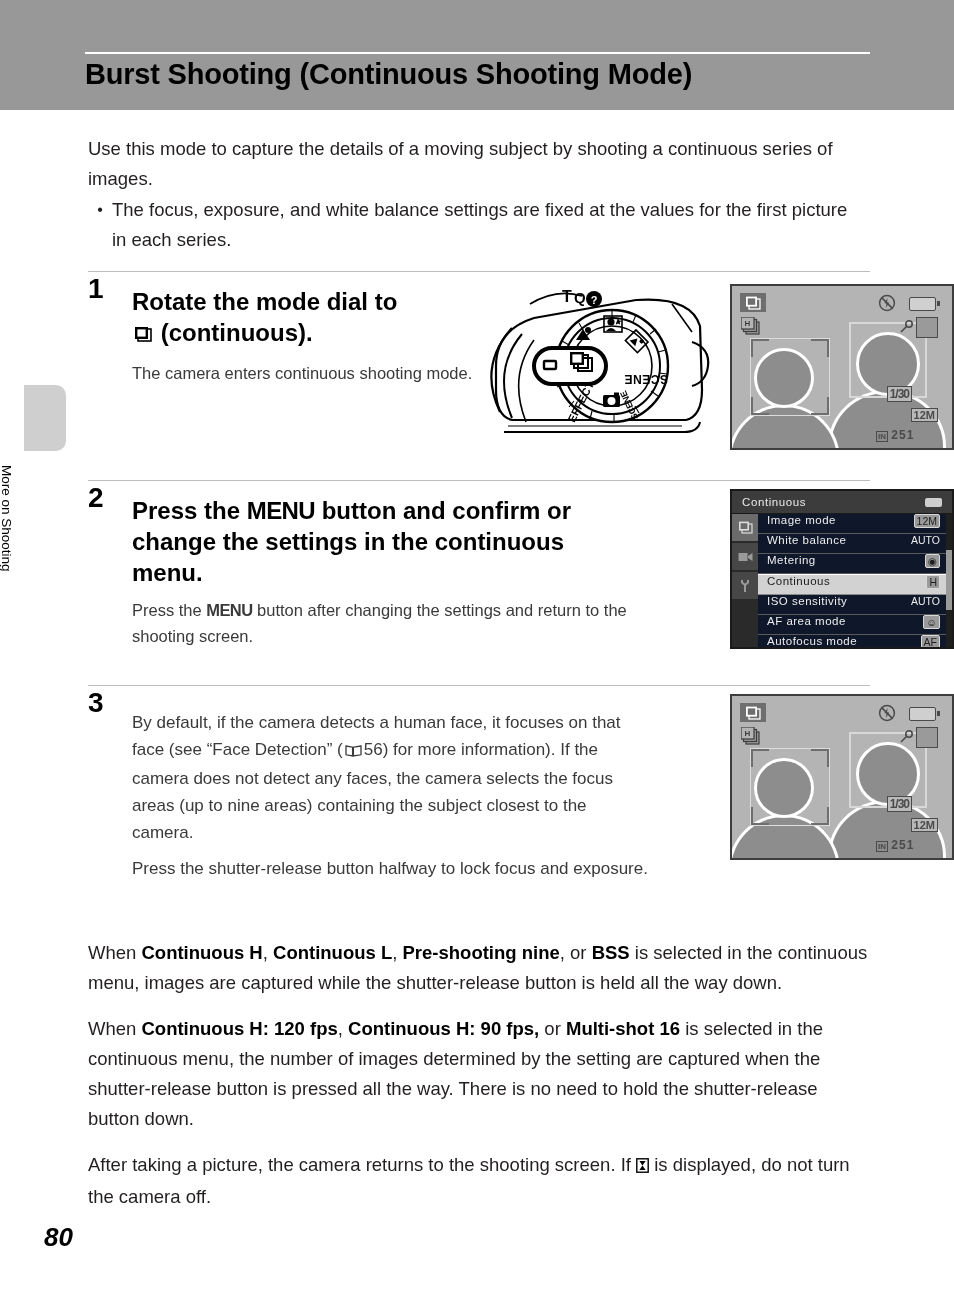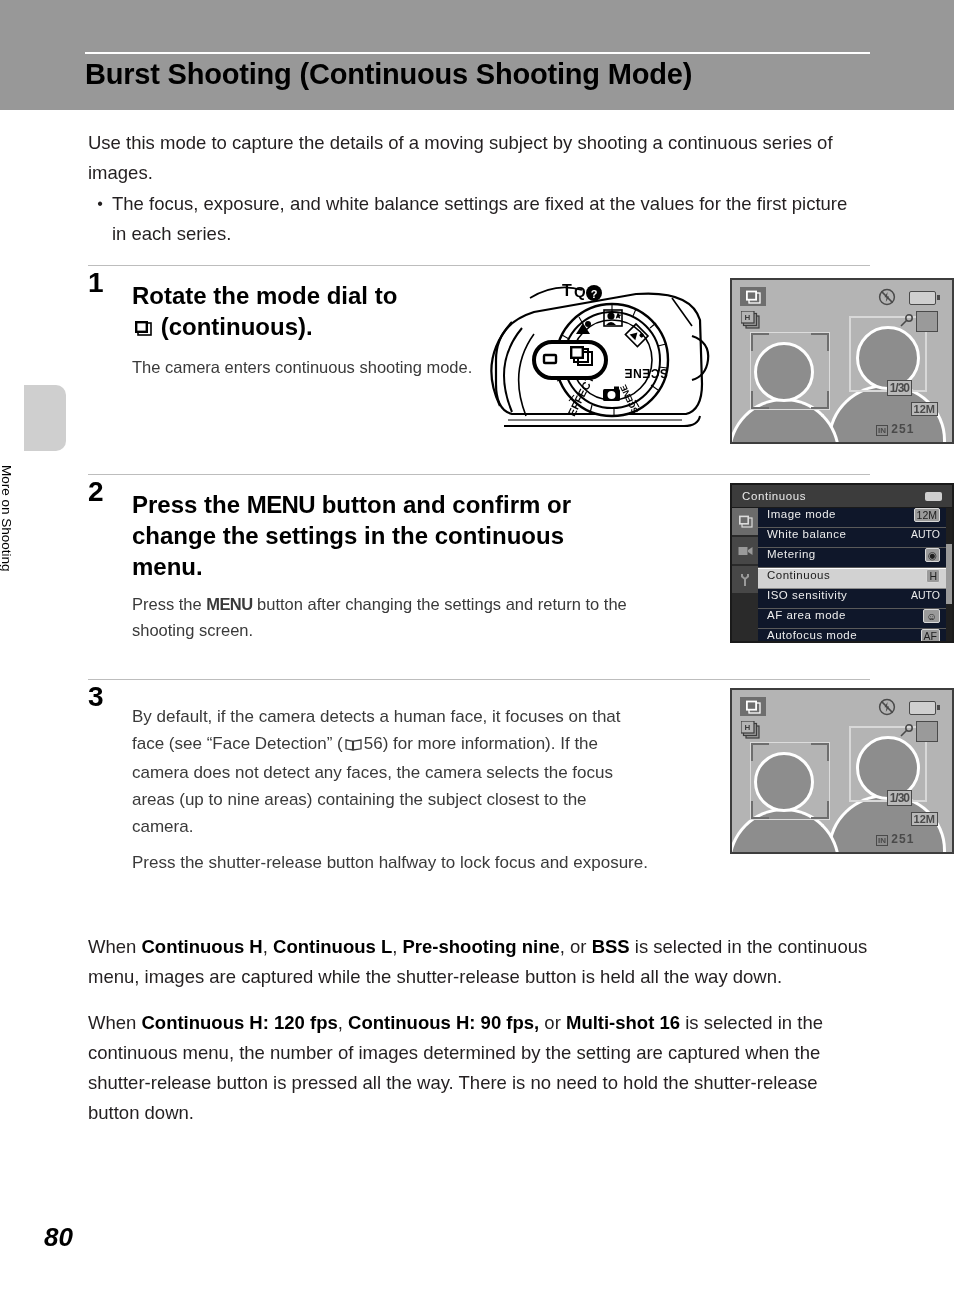--- a/index.html
+++ b/index.html
@@ -73,21 +73,21 @@
   
   .content {
     position: absolute;
     left: 88px; top: 120px;
     width: 782px;
   }
   .intro-p {
     font-size: 18.5px;
     line-height: 30px;
     color: #231f20;
-    margin: 8px 0 1px 0;
+    margin: 14px 0 1px 0;
     width: 782px;
   }
   .bullet-row {
     display: flex;
     font-size: 18.5px;
     line-height: 30px;
     color: #231f20;
     width: 770px;
   }
   .bullet-dot {
@@ -657,14 +657,22 @@
   </div>
 
   <div class="long-p" style="margin-top:56px;">
     <span>When </span><b>Continuous H</b><span>, </span><b>Continuous L</b><span>, </span><b>Pre-shooting nine</b><span>, or </span><b>BSS</b><span> is selected in the continuous menu, images are captured while the shutter-release button is held all the way down.</span>
   </div>
 
   <div class="long-p">
     <span>When </span><b>Continuous H: 120 fps</b><span>, </span><b>Continuous H: 90 fps,</b><span> or </span><b>Multi-shot 16</b><span> is selected in the continuous menu, the number of images determined by the setting are captured when the shutter-release button is pressed all the way. There is no need to hold the shutter-release button down.</span>
   </div>
 
+  <div class="long-p">
+    <span>After taking a picture, the camera returns to the shooting screen. If </span><span style="display:inline-block;vertical-align:-2px;">
+      <svg width="13" height="15" viewBox="0 0 13 15">
+        <rect x="0.8" y="0.8" width="11.4" height="13.4" fill="none" stroke="#000" stroke-width="1.4"></rect>
+        <path d="M3.4,3 L9.6,3 L6.5,7.4 Z" fill="#000"></path>
+        <path d="M3.4,12 L9.6,12 L6.5,7.6 Z" fill="#000"></path>
+      </svg></span><span> is displayed, do not turn the camera off.</span>
+  </div>
 
 </div>
 
 </body></html>

